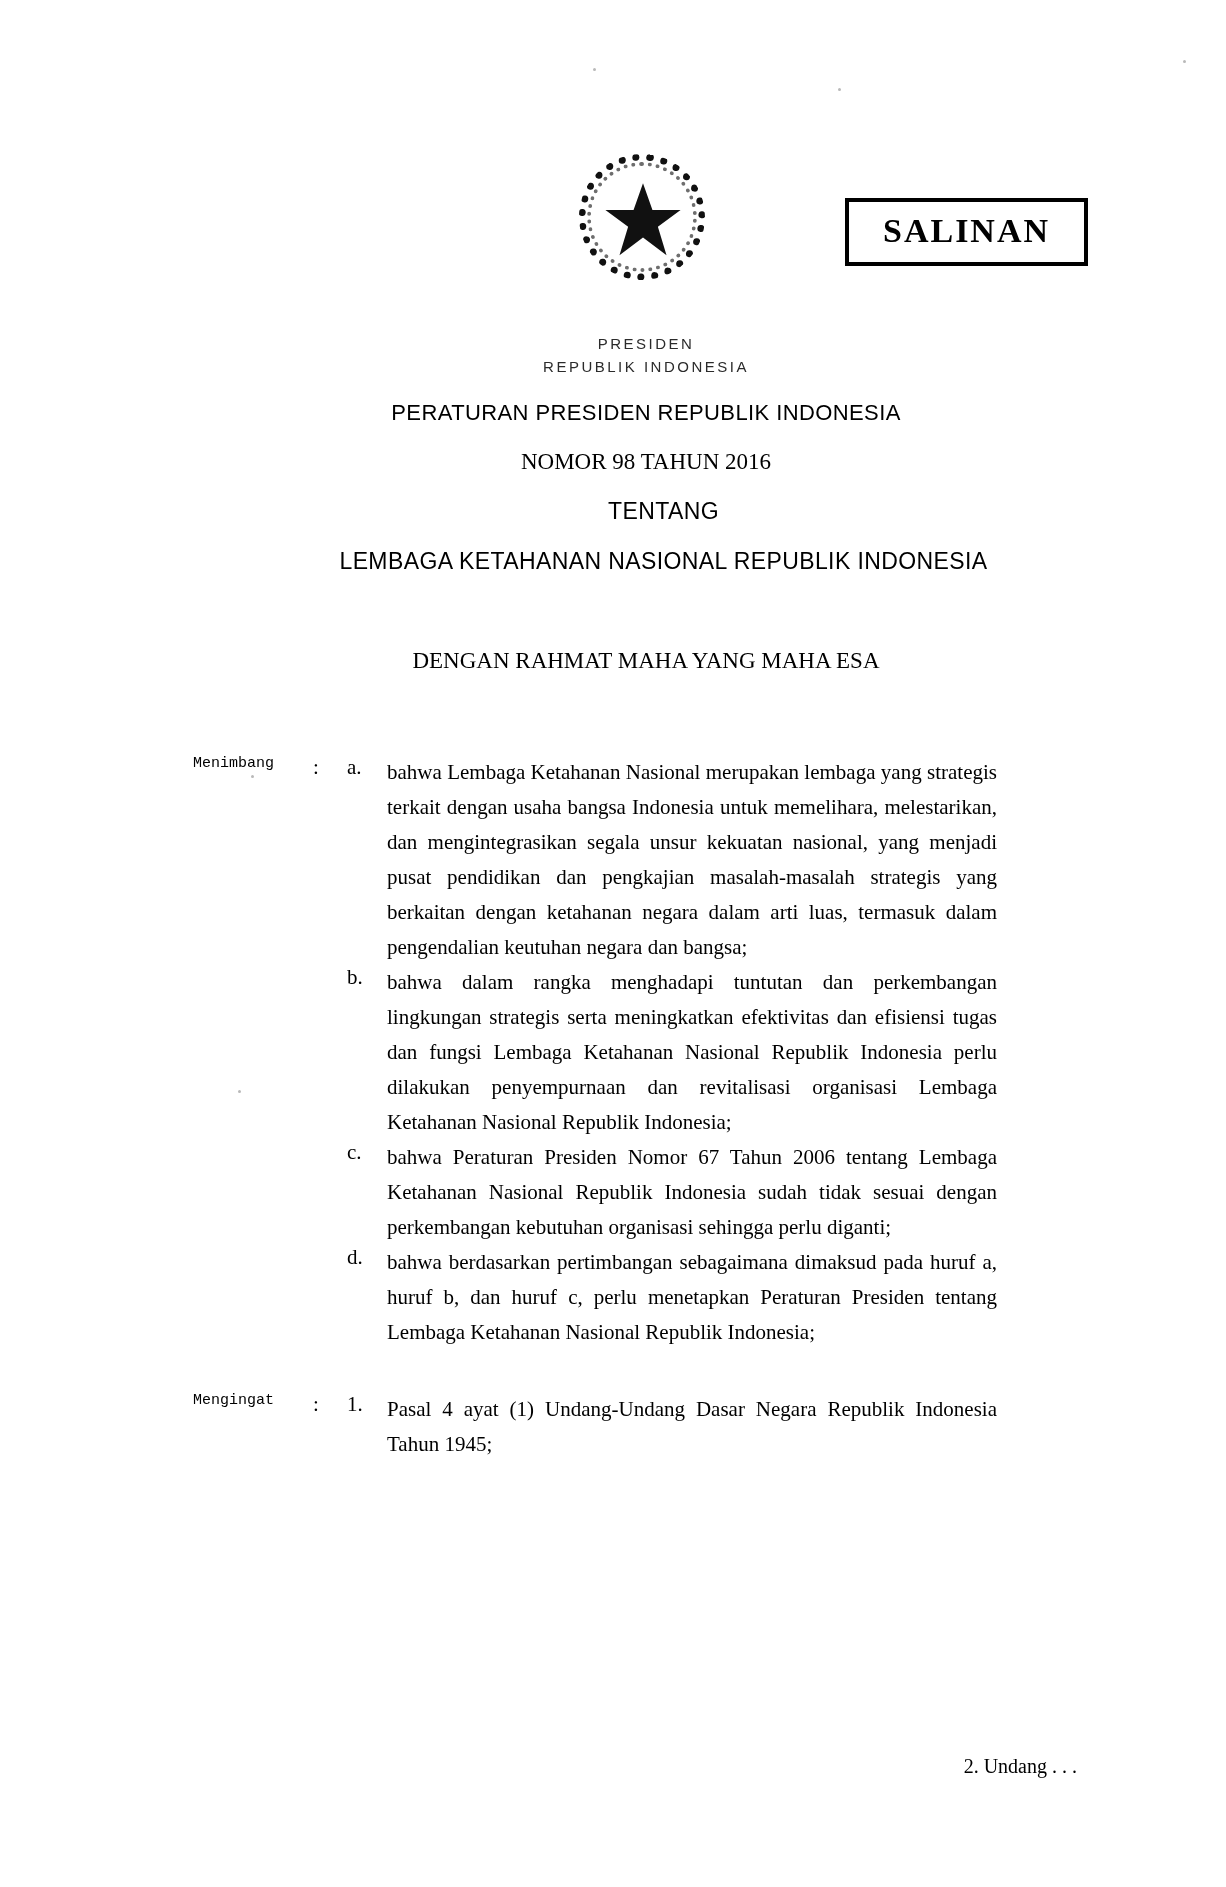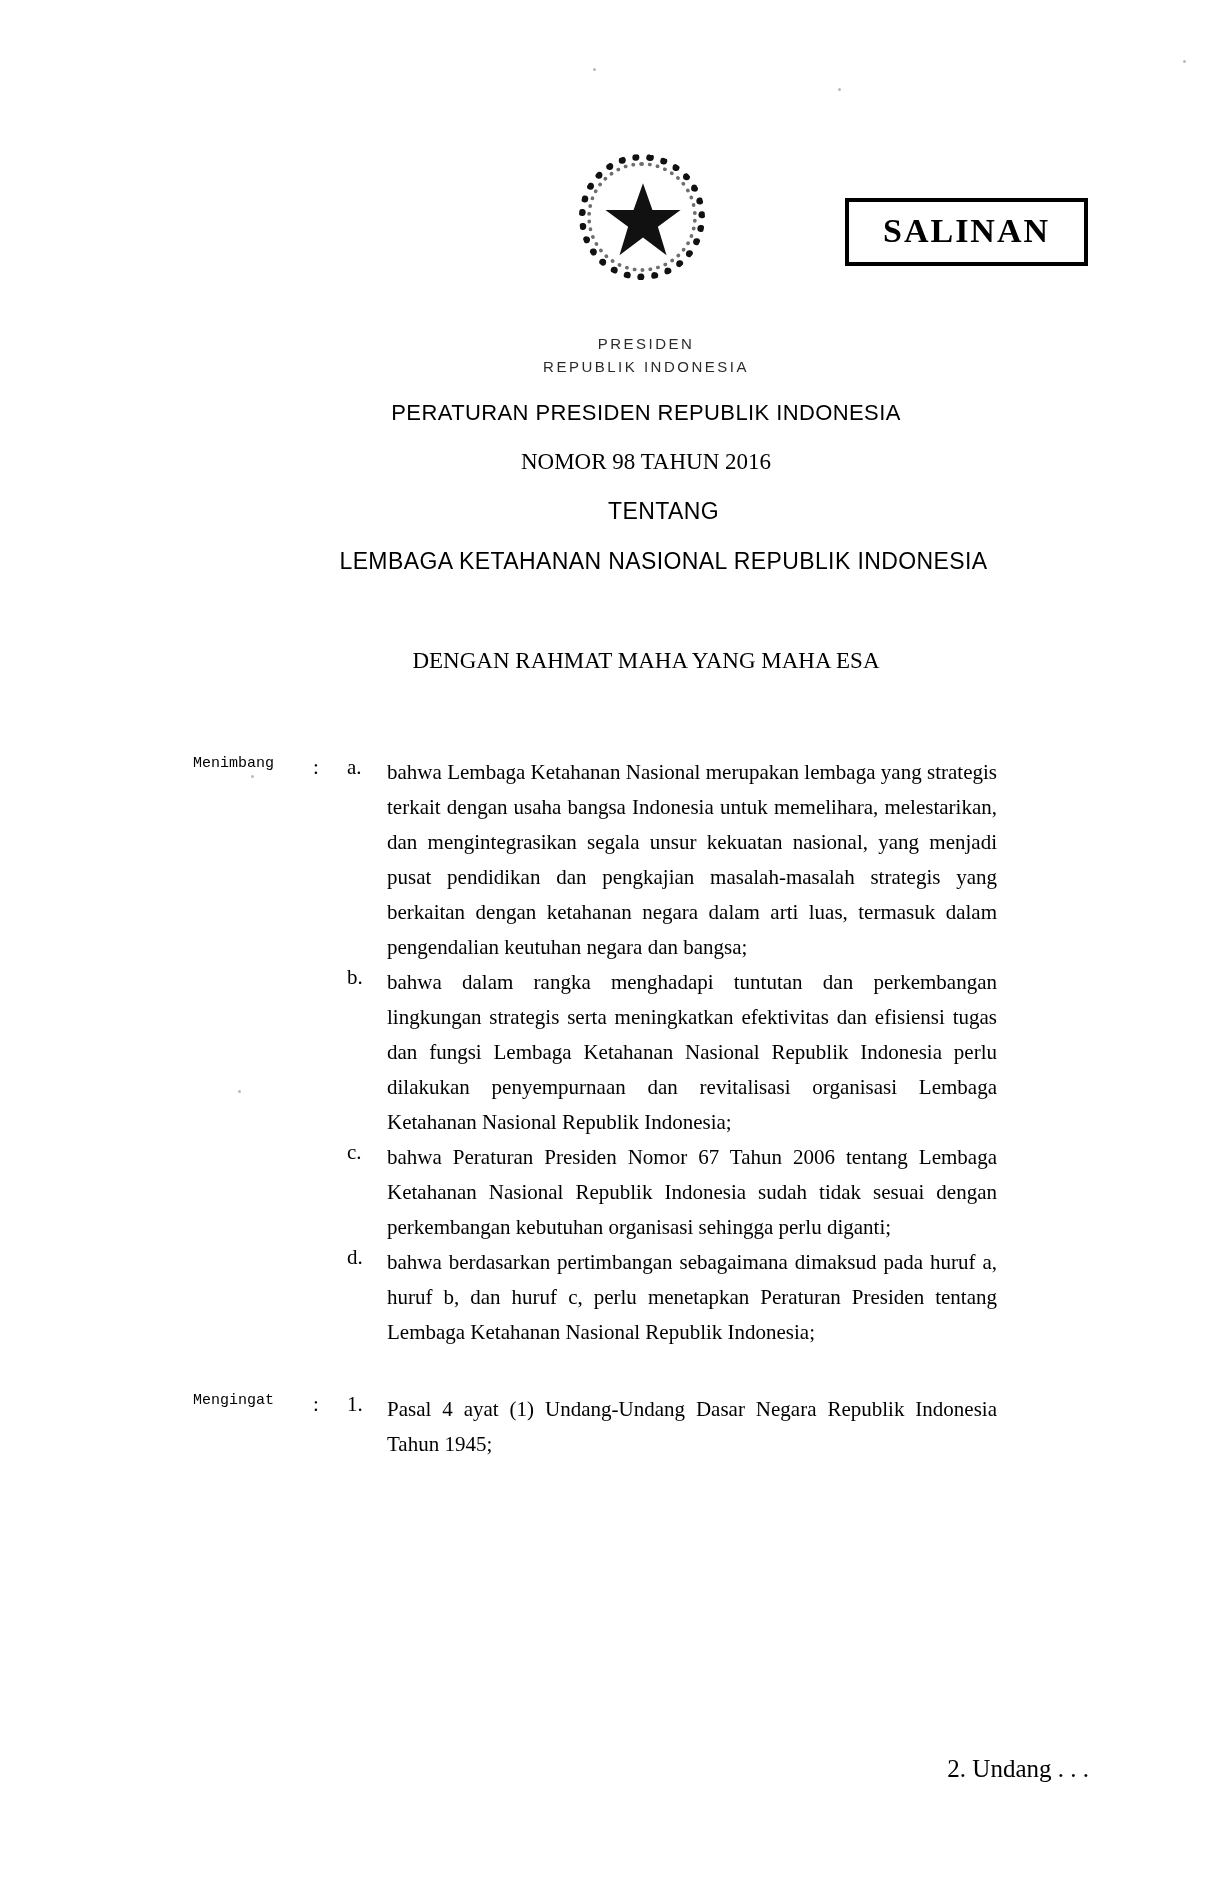--- a/index.html
+++ b/index.html
@@ -172,25 +172,25 @@
     text-align: justify;
     text-justify: inter-word;
     flex: 0 0 auto;
   }
 
   .mengingat-wrap { margin-top: 42px; }
 
   .footer-note {
     position: absolute;
     top: 1755px;
-    left: 16px;
+    left: 4px;
     width: 1040px;
     text-align: right;
     font-family: "Liberation Serif", serif;
-    font-size: 25px;
+    font-size: 20px;
   }
 
   
   .speckle {
     position: absolute;
     width: 3px; height: 3px;
     background: #b9b9b9;
     border-radius: 50%;
   }
 </style>

